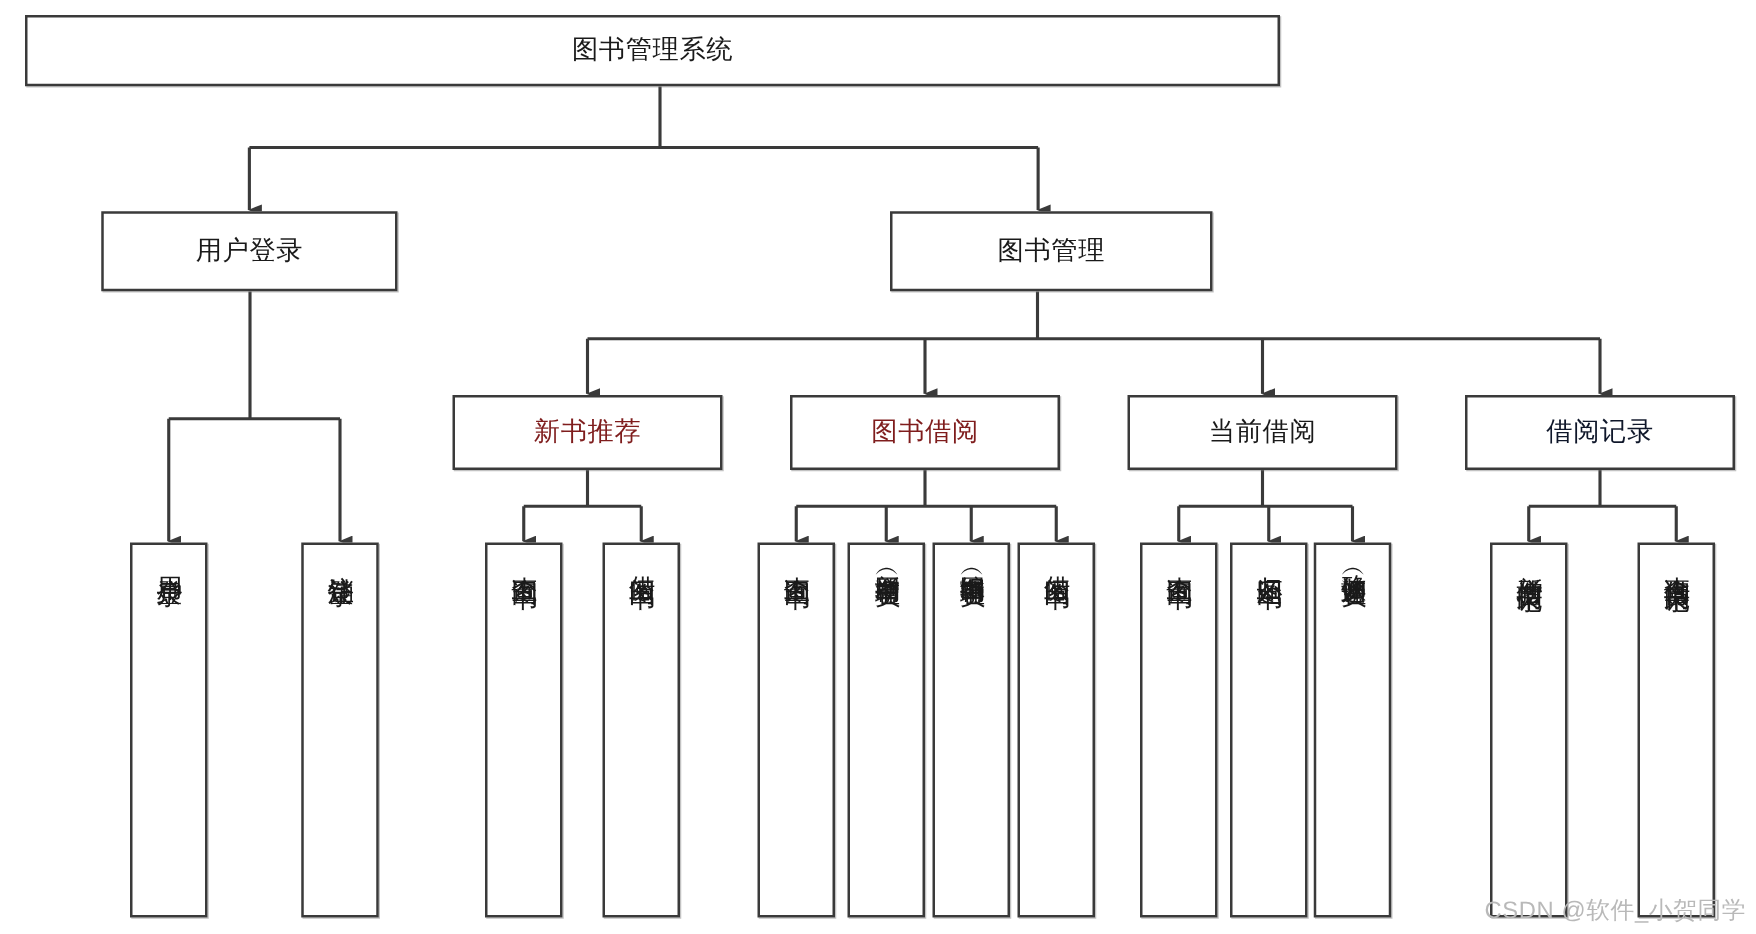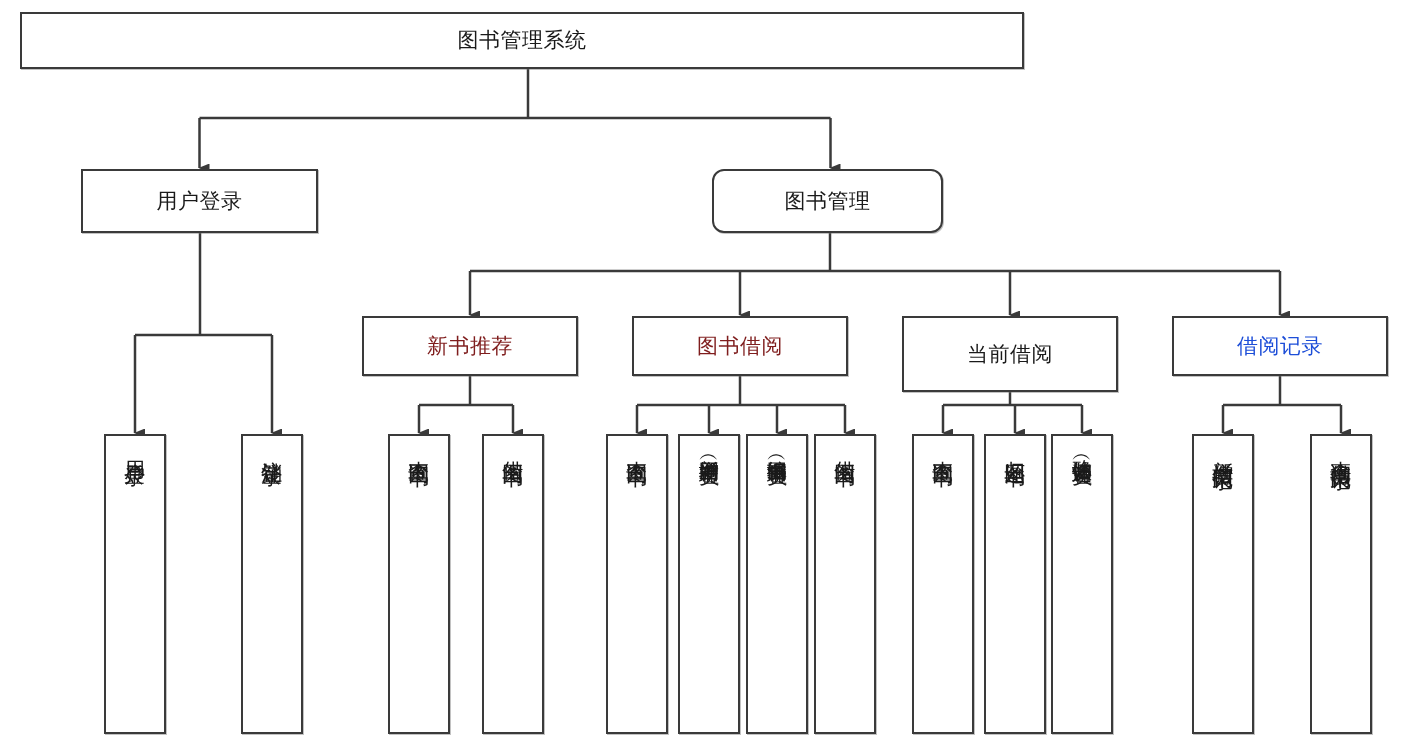--- a/index.html
+++ b/index.html
@@ -122,34 +122,34 @@
       </g>
   </svg>
 
   <div id="nodes-layer">
       <div class="node-box" style="left: 20px; top: 12px; width: 1004px; height: 57px; border-color: rgb(58, 58, 58);">
         <span class="node-label" style="color: rgb(26, 26, 26);">图书管理系统</span>
       </div>
       <div class="node-box" style="left: 81px; top: 169px; width: 237px; height: 64px; border-color: rgb(58, 58, 58);">
         <span class="node-label" style="color: rgb(26, 26, 26);">用户登录</span>
       </div>
-      <div class="node-box" style="left: 712px; top: 169px; width: 231px; height: 64px; border-color: rgb(58, 58, 58); border-radius: 12px;">
+      <div class="node-box" style="left: 712px; top: 169px; width: 258px; height: 64px; border-color: rgb(58, 58, 58);">
         <span class="node-label" style="color: rgb(26, 26, 26);">图书管理</span>
       </div>
       <div class="node-box" style="left: 362px; top: 316px; width: 216px; height: 60px; border-color: rgb(58, 58, 58);">
         <span class="node-label" style="color: #7f1d1d;">新书推荐</span>
       </div>
       <div class="node-box" style="left: 632px; top: 316px; width: 216px; height: 60px; border-color: rgb(58, 58, 58);">
         <span class="node-label" style="color: #7f1d1d;">图书借阅</span>
       </div>
-      <div class="node-box" style="left: 902px; top: 316px; width: 216px; height: 76px; border-color: rgb(58, 58, 58);">
+      <div class="node-box" style="left: 902px; top: 316px; width: 216px; height: 60px; border-color: rgb(58, 58, 58);">
         <span class="node-label" style="color: rgb(26, 26, 26);">当前借阅</span>
       </div>
       <div class="node-box" style="left: 1172px; top: 316px; width: 216px; height: 60px; border-color: rgb(58, 58, 58);">
-        <span class="node-label" style="color: #1d4ed8;">借阅记录</span>
+        <span class="node-label" style="color: #0f172a;">借阅记录</span>
       </div>
       <div class="node-box vertical" style="left: 104px; top: 434px; width: 62px; height: 300px; border-color: rgb(58, 58, 58);">
         <span class="node-label" style="color: rgb(26, 26, 26);">用户登录</span>
       </div>
       <div class="node-box vertical" style="left: 241px; top: 434px; width: 62px; height: 300px; border-color: rgb(58, 58, 58);">
         <span class="node-label" style="color: rgb(26, 26, 26);">注销登录</span>
       </div>
       <div class="node-box vertical" style="left: 388px; top: 434px; width: 62px; height: 300px; border-color: rgb(58, 58, 58);">
         <span class="node-label" style="color: rgb(26, 26, 26);">查询图书</span>
       </div>
@@ -178,13 +178,14 @@
         <span class="node-label" style="color: rgb(26, 26, 26);">确认归还（管理员）</span>
       </div>
       <div class="node-box vertical" style="left: 1192px; top: 434px; width: 62px; height: 300px; border-color: rgb(58, 58, 58);">
         <span class="node-label" style="color: rgb(26, 26, 26);">新增借阅记录</span>
       </div>
       <div class="node-box vertical" style="left: 1310px; top: 434px; width: 62px; height: 300px; border-color: rgb(58, 58, 58);">
         <span class="node-label" style="color: rgb(26, 26, 26);">查询借阅记录</span>
       </div>
     </div>
 
+  <div id="watermark">CSDN @软件_小贺同学</div>
 </div>
 
 </body></html>

